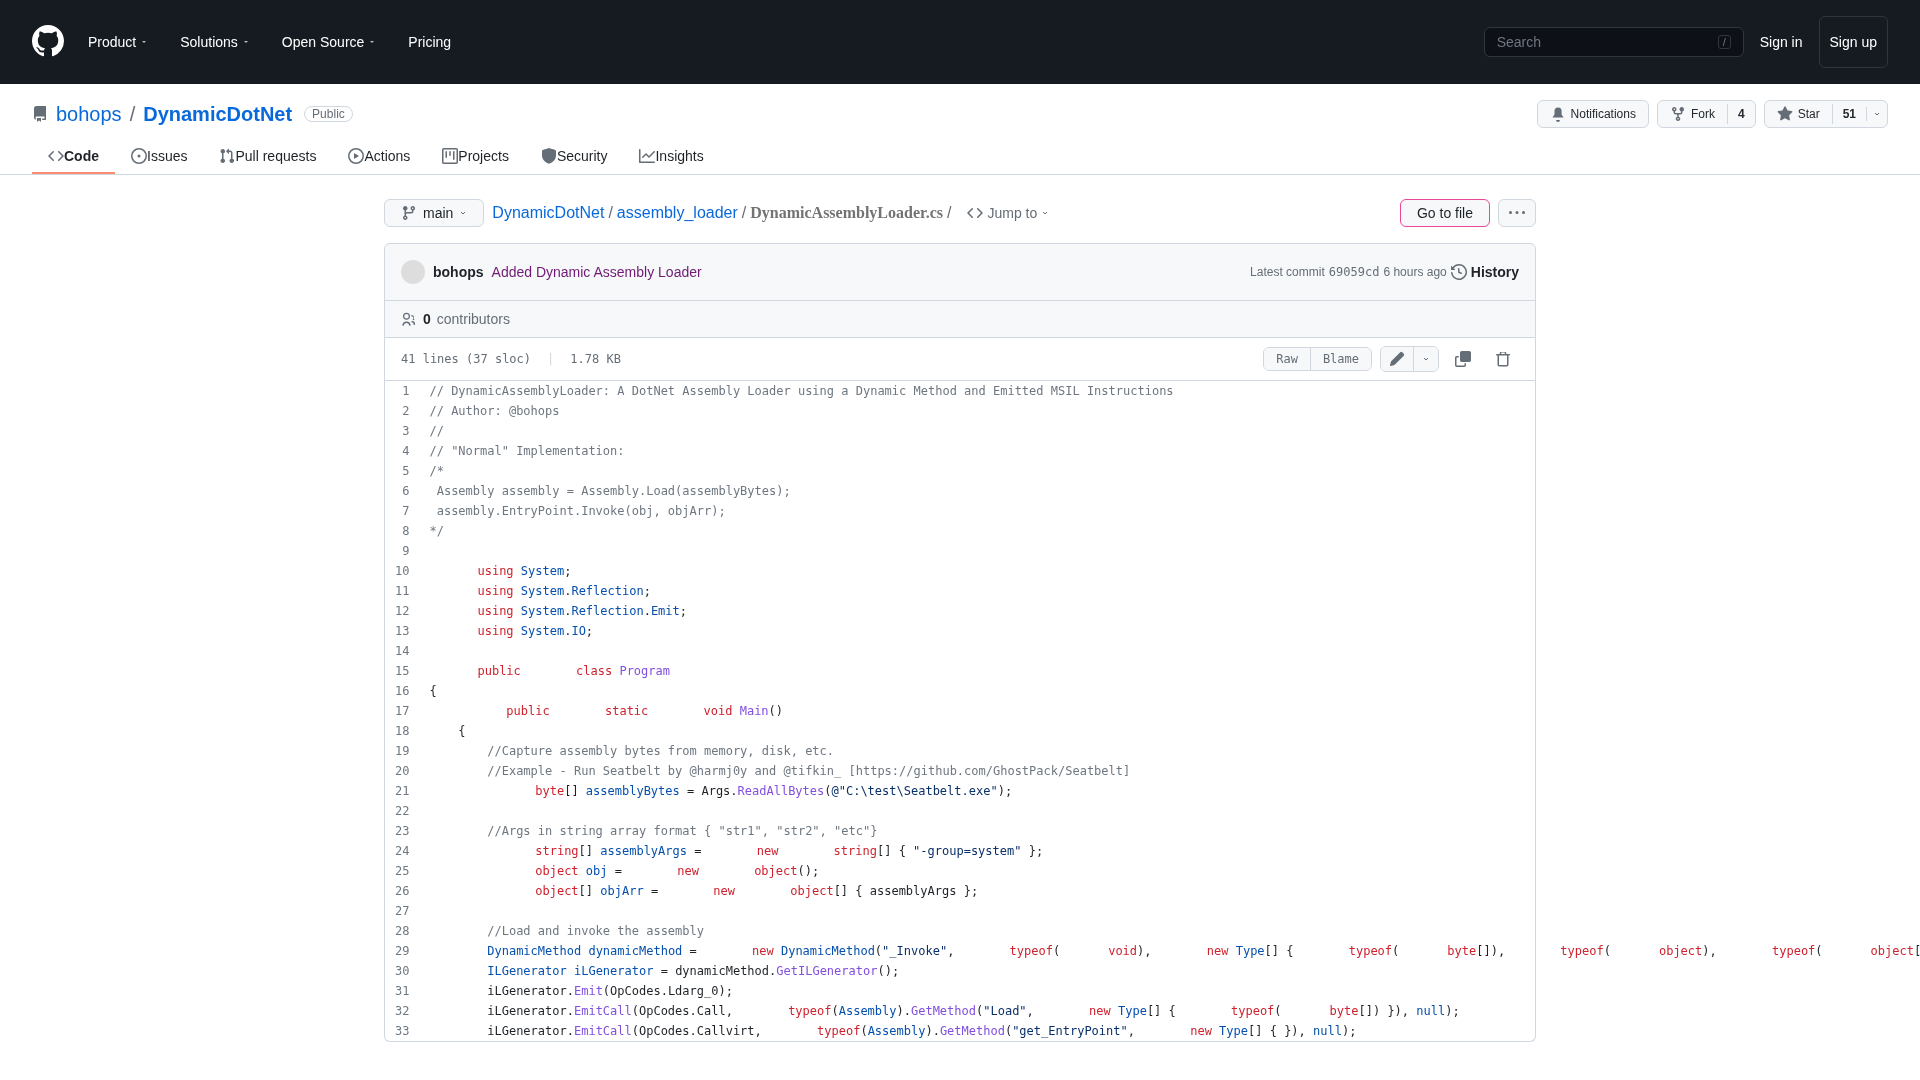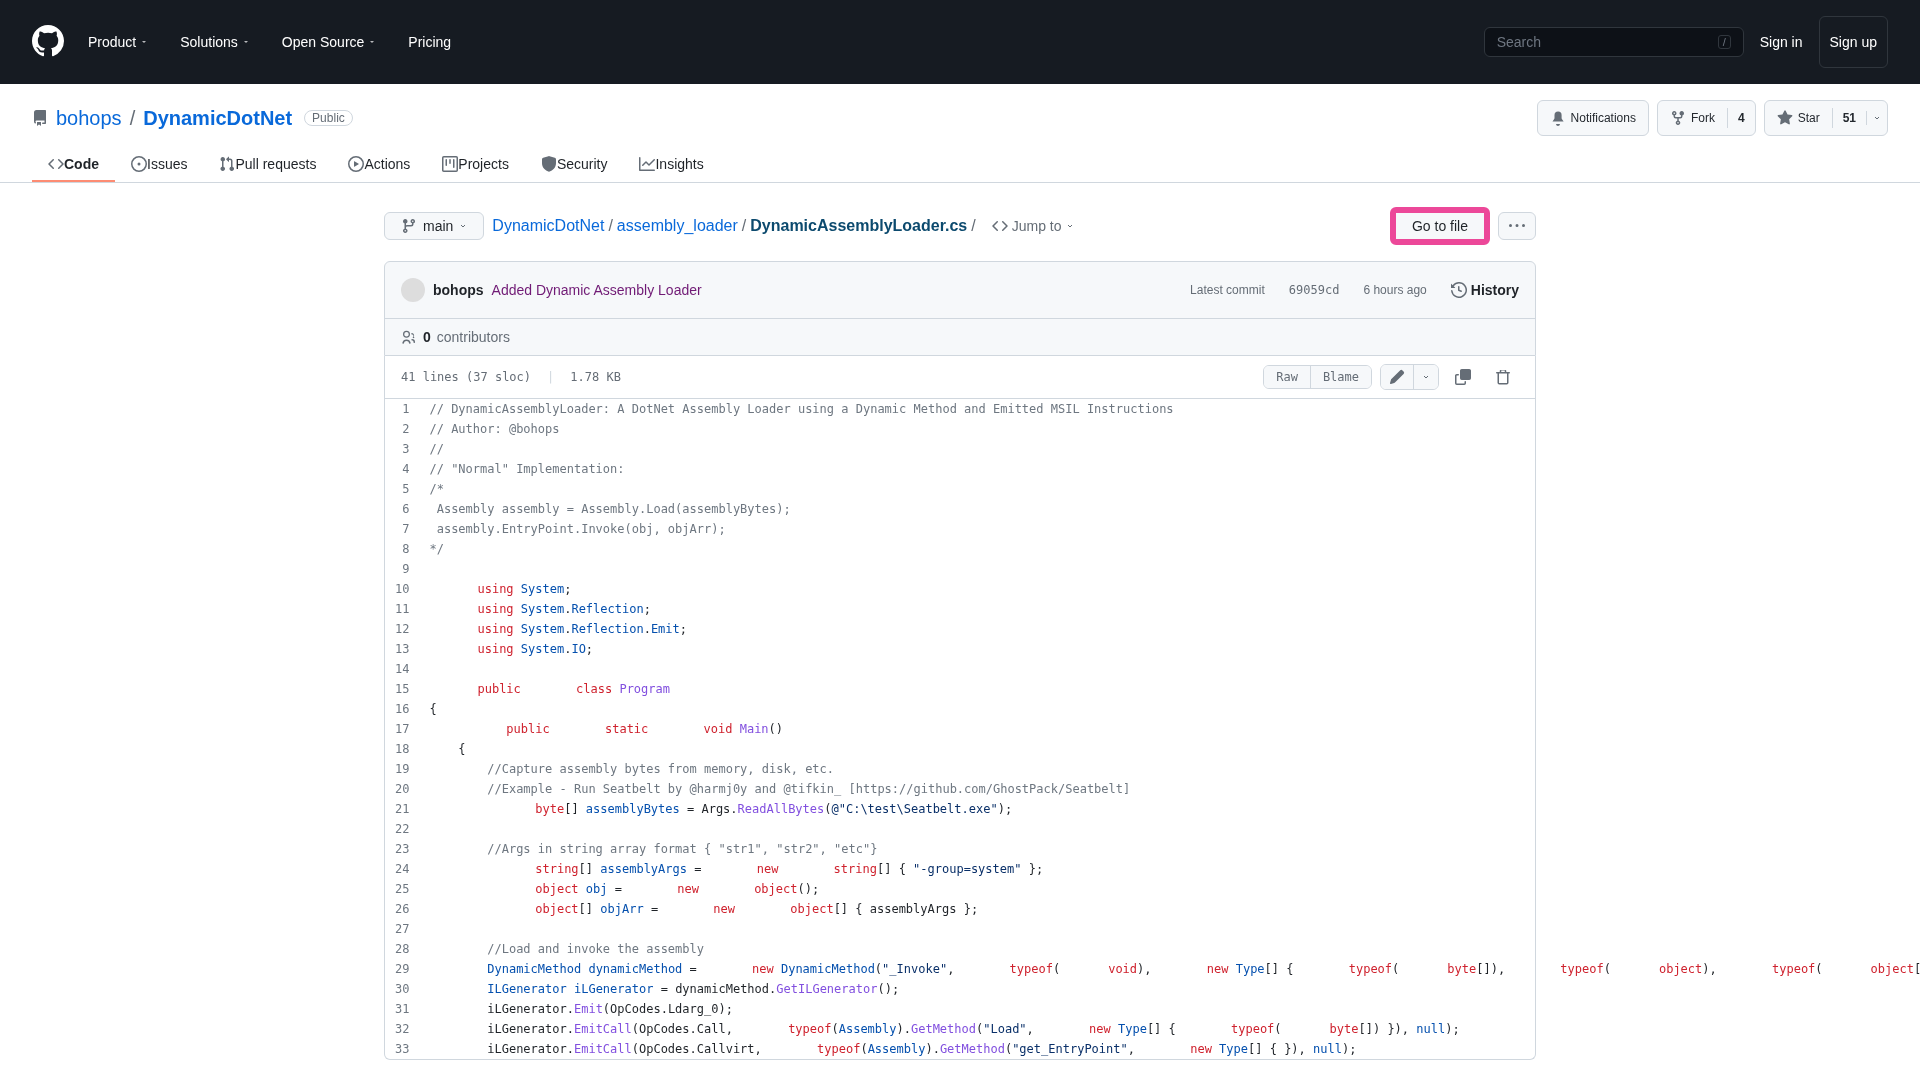--- a/index.html
+++ b/index.html
@@ -21,55 +21,55 @@
     
     
     .repo-head { padding: 16px 32px 0; border-bottom: 1px solid #d0d7de; }
     .repo-title-row { display: flex; align-items: center; gap: 8px; }
     .repo-title-row svg { fill: #656d76; }
     .repo-owner { color: #0969da; font-size: 20px; }
     .repo-slash { color: #656d76; font-size: 20px; }
     .repo-name { color: #0969da; font-size: 20px; font-weight: 600; }
     .repo-visibility { border: 1px solid #d0d7de; border-radius: 2em; padding: 0 7px; font-size: 12px; color: #656d76; font-weight: 500; margin-left: 4px; }
     .repo-actions { margin-left: auto; display: flex; gap: 8px; }
-    .counter-btn { display: inline-flex; align-items: center; border: 1px solid #d0d7de; border-radius: 6px; background: #f6f8fa; font-size: 12px; color: #24292f; height: 36px; overflow: hidden; cursor: pointer; }
+    .counter-btn { display: inline-flex; align-items: center; border: 1px solid #d0d7de; border-radius: 6px; background: #f6f8fa; font-size: 12px; color: #24292f; height: 28px; overflow: hidden; cursor: pointer; }
     .counter-btn .btn-part { padding: 3px 12px; display: inline-flex; align-items: center; gap: 5px; }
     .counter-btn .count-part { border-left: 1px solid #d0d7de; padding: 3px 10px; font-weight: 600; }
     .counter-btn .dd-part { border-left: 1px solid #d0d7de; padding: 3px 6px; display: flex; align-items: center; }
     .counter-btn svg { fill: #656d76; }
     
     
     .repo-tabs { display: flex; margin-top: 12px; }
     .repo-tab { display: inline-flex; align-items: center; padding: 8px 16px; font-size: 14px; color: #1f2328; cursor: pointer; border-bottom: 2px solid transparent; }
     .repo-tab.active { border-bottom-color: #fd8c73; font-weight: 600; }
     .repo-tab svg { fill: #656d76; }
     
     
     .main { max-width: 1216px; margin: 0 auto; padding: 24px 32px; }
     .file-nav-row { display: flex; align-items: center; gap: 8px; margin-bottom: 16px; }
     .branch-btn { display: inline-flex; align-items: center; gap: 6px; border: 1px solid #d0d7de; border-radius: 6px; background: #f6f8fa; padding: 5px 16px; font-size: 14px; cursor: pointer; }
     .branch-btn svg { fill: #656d76; }
     .breadcrumb { display: flex; align-items: center; gap: 4px; font-size: 16px; }
     .breadcrumb .bc-link { color: #0969da; }
     .breadcrumb .bc-sep { color: #656d76; }
-    .breadcrumb .bc-final { color: #0c4a6e; font-weight: 600; }
+    .breadcrumb .bc-final { color: #737373; font-weight: 600; font-family: Liberation Serif, serif; }
     .jump-to { display: inline-flex; align-items: center; gap: 4px; padding: 5px 8px; font-size: 14px; color: #656d76; cursor: pointer; }
     .jump-to svg { fill: #656d76; }
     .spacer { flex: 1; }
-    .gotofile-btn { border: 6px solid #ec4899; border-radius: 6px; background: #f6f8fa; padding: 5px 16px; font-size: 14px; cursor: pointer; }
+    .gotofile-btn { border: 1px solid #ec4899; border-radius: 6px; background: #f6f8fa; padding: 5px 16px; font-size: 14px; cursor: pointer; }
     .more-btn { border: 1px solid #d0d7de; border-radius: 6px; background: #f6f8fa; padding: 5px 10px; cursor: pointer; display: flex; align-items: center; }
     .more-btn svg { fill: #656d76; }
     
     
     .commit-box { border: 1px solid #d0d7de; border-radius: 6px 6px 0 0; background: #f6f8fa; }
     .commit-row { display: flex; align-items: center; padding: 16px; gap: 8px; border-bottom: 1px solid #d0d7de; }
     .avatar { width: 24px; height: 24px; border-radius: 50%; background: #ddd; }
     .commit-author { font-weight: 600; color: #1f2328; }
     .commit-msg { color: #701a75; }
-    .commit-right { margin-left: auto; display: flex; align-items: center; gap: 24px; font-size: 12px; color: #656d76; }
+    .commit-right { margin-left: auto; display: flex; align-items: center; gap: 4px; font-size: 12px; color: #656d76; }
     .commit-sha { font-family: ui-monospace, monospace; }
     .commit-time { }
     .history-link { display: inline-flex; align-items: center; gap: 4px; font-weight: 600; font-size: 14px; color: #1f2328; cursor: pointer; }
     .history-link svg { fill: #656d76; }
     .contrib-row { padding: 10px 16px; display: flex; align-items: center; gap: 6px; }
     .contrib-row svg { fill: #656d76; }
     .contrib-count { font-weight: 600; }
     .contrib-text { color: #656d76; }
     
     

